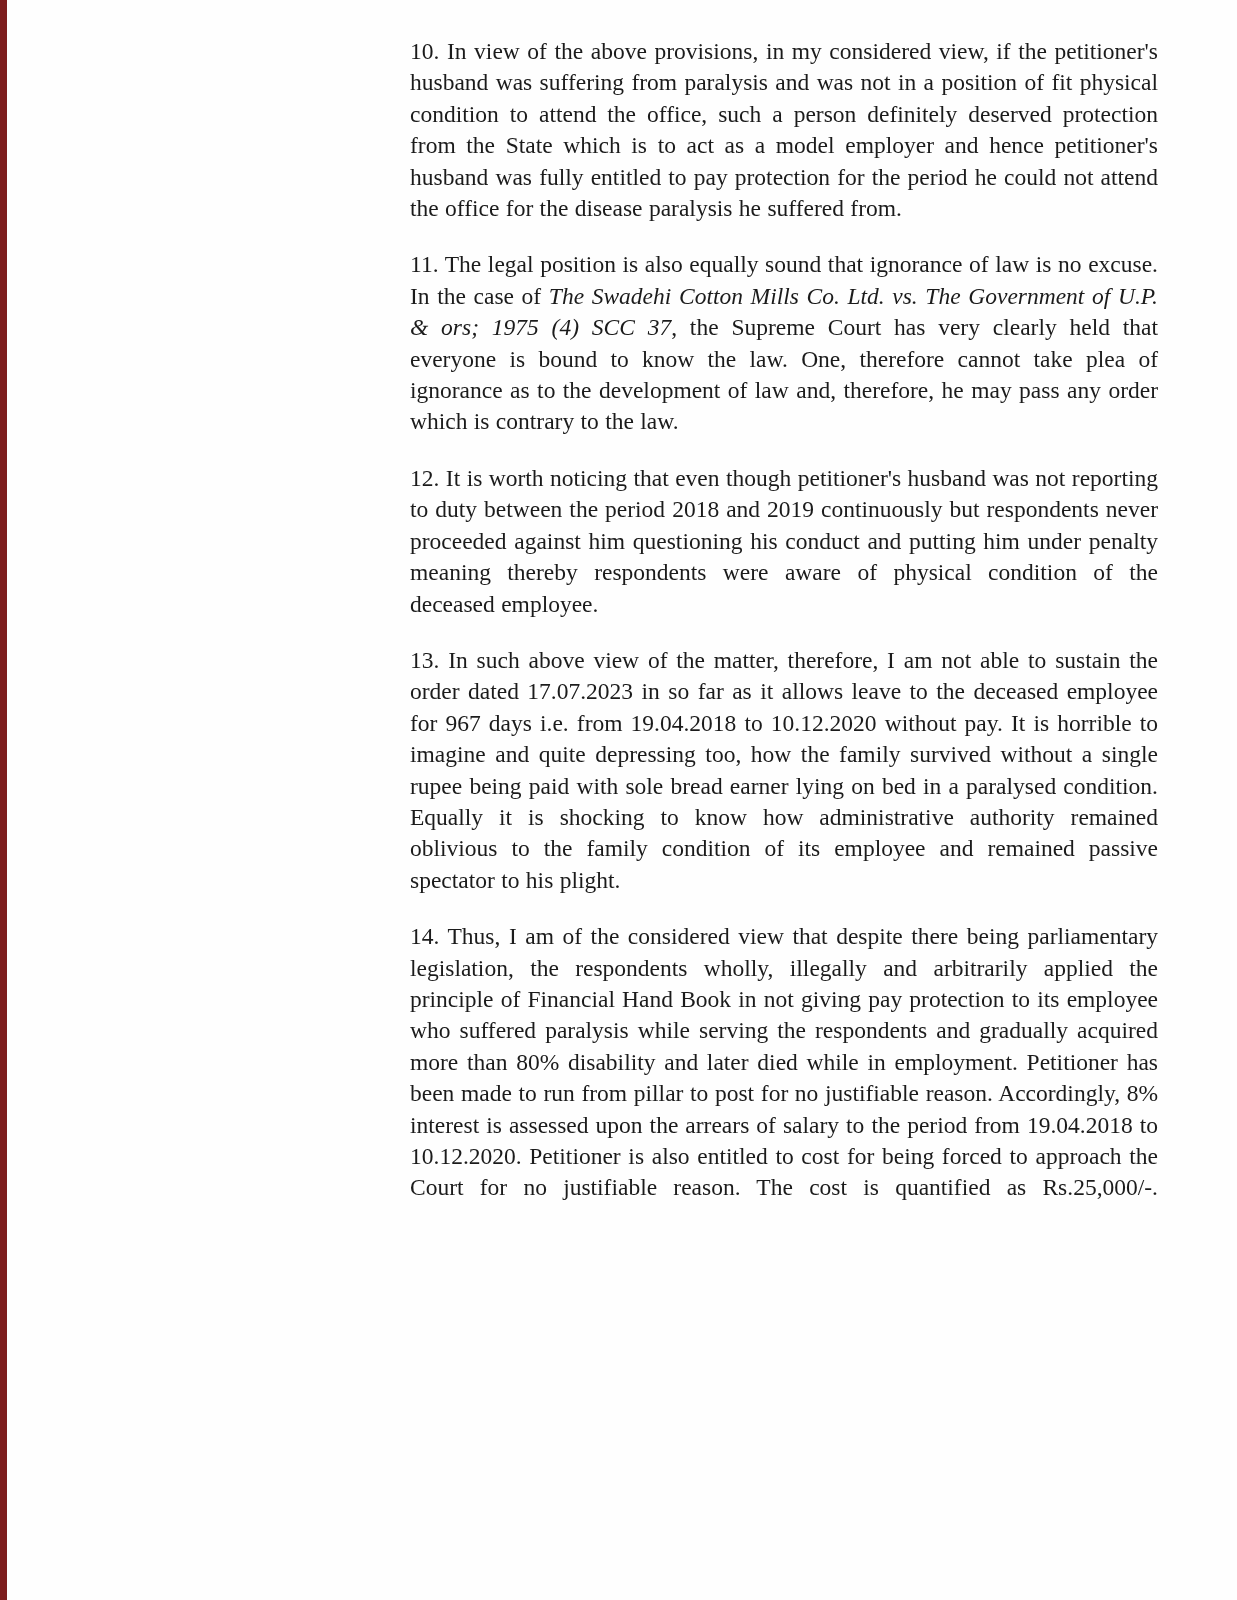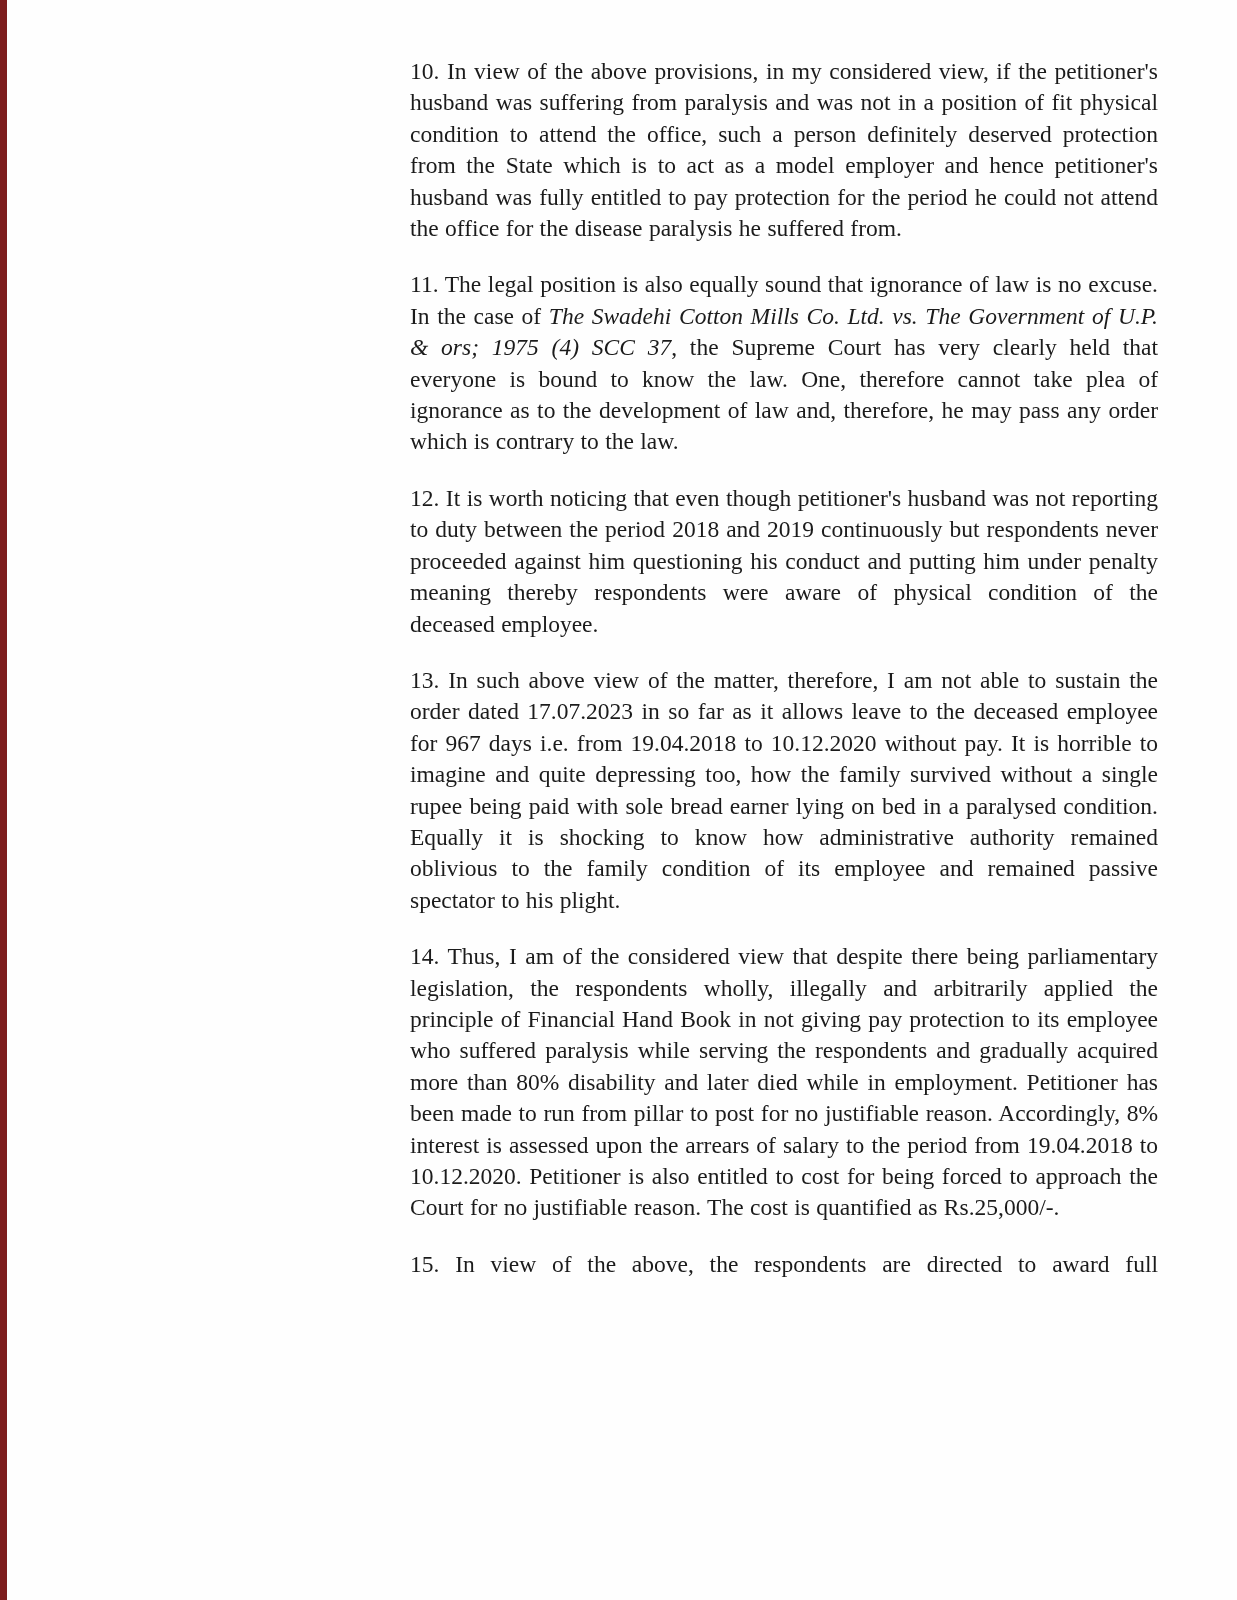--- a/index.html
+++ b/index.html
@@ -24,21 +24,21 @@
     left: 0;
     top: 0;
     width: 7px;
     height: 1600px;
   }
   .text-block {
     position: absolute;
     left: 410px;
     top: 0;
     width: 748px;
-    padding-top: 56px;
+    padding-top: 36px;
   }
   .text-block p {
     margin: 0 0 25px 0;
     font-size: 23.5px;
     line-height: 31.4px;
     text-align: justify;
     word-spacing: 0.5px;
   }
   .text-block p:last-child {
     
@@ -53,15 +53,14 @@
 <body style="background: rgb(254, 254, 254); color: rgb(27, 27, 27);">
 
 <div class="page">
   <div class="edge-bar" style="background: rgb(125, 29, 29);"></div>
   <div class="text-block" id="doc">
       <p><span>10. In view of the above provisions, in my considered view, if the petitioner's husband was suffering from paralysis and was not in a position of fit physical condition to attend the office, such a person definitely deserved protection from the State which is to act as a model employer and hence petitioner's husband was fully entitled to pay protection for the period he could not attend the office for the disease paralysis he suffered from.</span></p>
       <p><span>11. The legal position is also equally sound that ignorance of law is no excuse. In the case of </span><span class="seg-bold-italic">The Swadehi Cotton Mills Co. Ltd. vs. The Government of U.P. &amp; ors; 1975 (4) SCC 37</span><span>, the Supreme Court has very clearly held that everyone is bound to know the law. One, therefore cannot take plea of ignorance as to the development of law and, therefore, he may pass any order which is contrary to the law.</span></p>
       <p><span>12. It is worth noticing that even though petitioner's husband was not reporting to duty between the period 2018 and 2019 continuously but respondents never proceeded against him questioning his conduct and putting him under penalty meaning thereby respondents were aware of physical condition of the deceased employee.</span></p>
       <p><span>13. In such above view of the matter, therefore, I am not able to sustain the order dated 17.07.2023 in so far as it allows leave to the deceased employee for 967 days i.e. from 19.04.2018 to 10.12.2020 without pay. It is horrible to imagine and quite depressing too, how the family survived without a single rupee being paid with sole bread earner lying on bed in a paralysed condition. Equally it is shocking to know how administrative authority remained oblivious to the family condition of its employee and remained passive spectator to his plight.</span></p>
       <p><span>14. Thus, I am of the considered view that despite there being parliamentary legislation, the respondents wholly, illegally and arbitrarily applied the principle of Financial Hand Book in not giving pay protection to its employee who suffered paralysis while serving the respondents and gradually acquired more than 80% disability and later died while in employment. Petitioner has been made to run from pillar to post for no justifiable reason. Accordingly, 8% interest is assessed upon the arrears of salary to the period from 19.04.2018 to 10.12.2020. Petitioner is also entitled to cost for being forced to approach the Court for no justifiable reason. The cost is quantified as Rs.25,000/-.</span></p>
-      <p><span>15. In view of the above, the respondents are directed to award full</span></p>
     </div>
 </div>
 
 </body></html>

